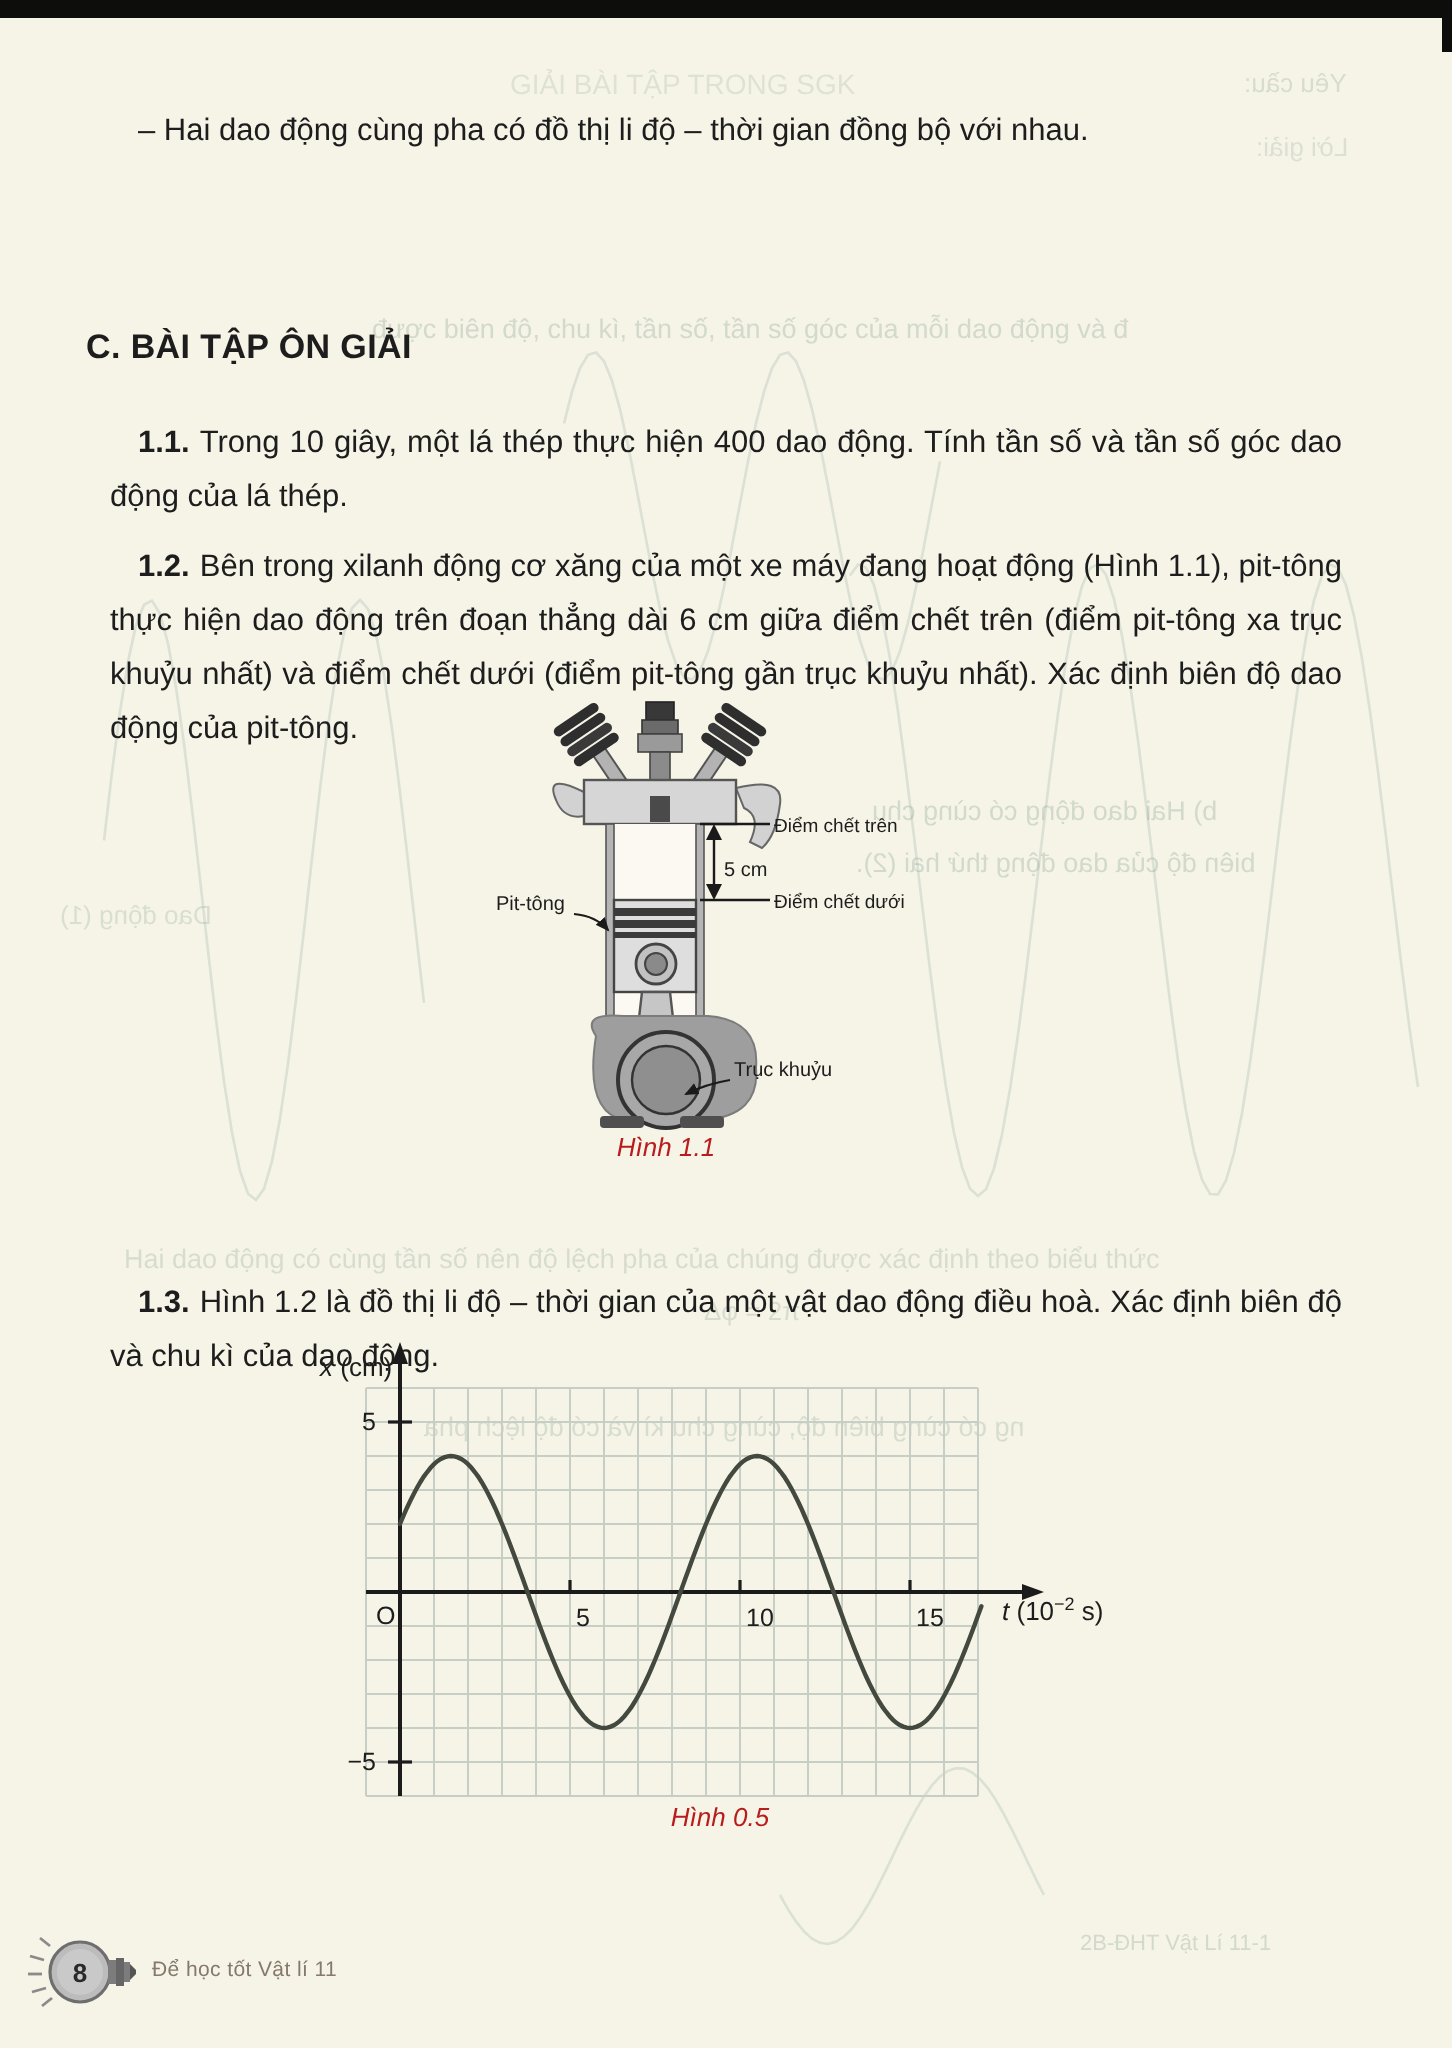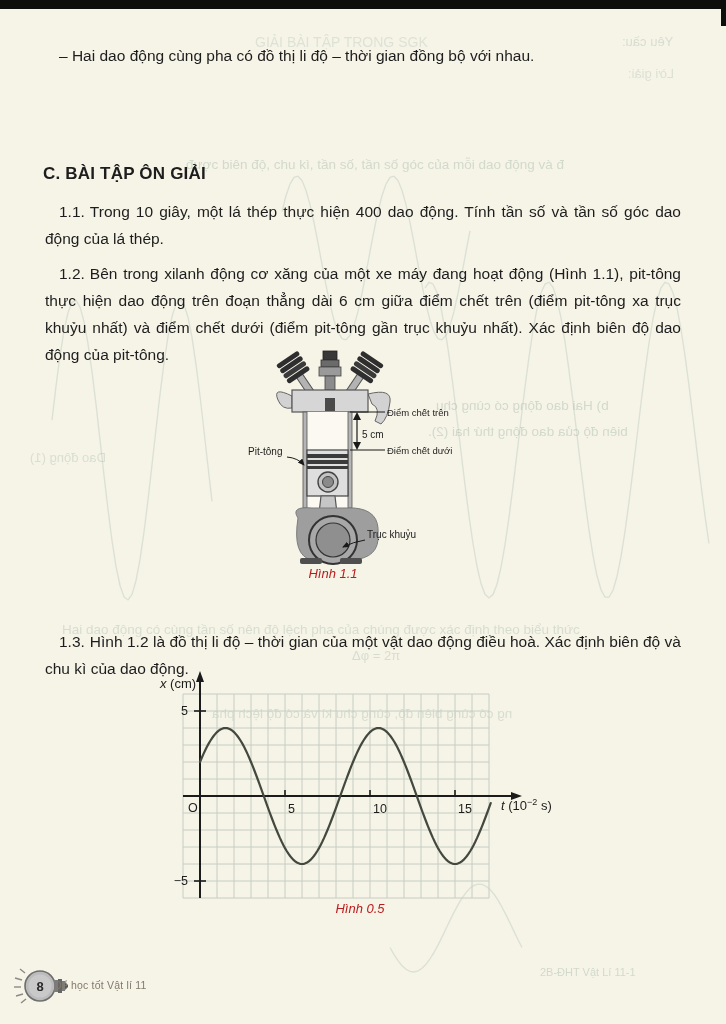--- a/index.html
+++ b/index.html
@@ -16,36 +16,36 @@
   
   #ghost-layer{position:absolute;inset:0;pointer-events:none;}
   .ghost{
     position:absolute;color:#7fa18c;white-space:nowrap;
     font-family:"Liberation Sans", sans-serif;
   }
   .ghost.mir{transform:scaleX(-1);}
 
   
   .block{position:absolute;left:43px;width:640px;text-align:justify;}
-  p.para{margin:2px;font-size:15.5px;line-height:27px;text-indent:14px;}
-  .pnum{font-weight:normal;margin-right:5px;}
+  p.para{margin:12px;font-size:15.5px;line-height:27px;text-indent:14px;}
+  .pnum{font-weight:bold;margin-right:5px;}
   h2.notes-h{margin:0;font-size:15.5px;line-height:27px;text-indent:14px;font-weight:bold;}
   h1.sec-h{margin:0;font-size:17px;line-height:26px;font-weight:bold;letter-spacing:.2px;}
 
   .fig-caption{
     position:absolute;font-size:13px;font-style:italic;color:#b91c1c;
     text-align:center;
   }
 
   svg text{font-family:"Liberation Sans", sans-serif;}
 
   
   #footer{position:absolute;left:12px;top:956px;width:400px;height:60px;}
   #footer .flabel{
-    position:absolute;left:42px;top:23px;font-size:10.5px;color:#84796a;letter-spacing:.2px;
+    position:absolute;left:64px;top:23px;font-size:10.5px;color:#84796a;letter-spacing:.2px;
   }
 </style>
 </head>
 <body>
 
 <div id="page">
 
   <div class="scan-strip-top"></div>
   <div class="scan-strip-corner"></div>
 

